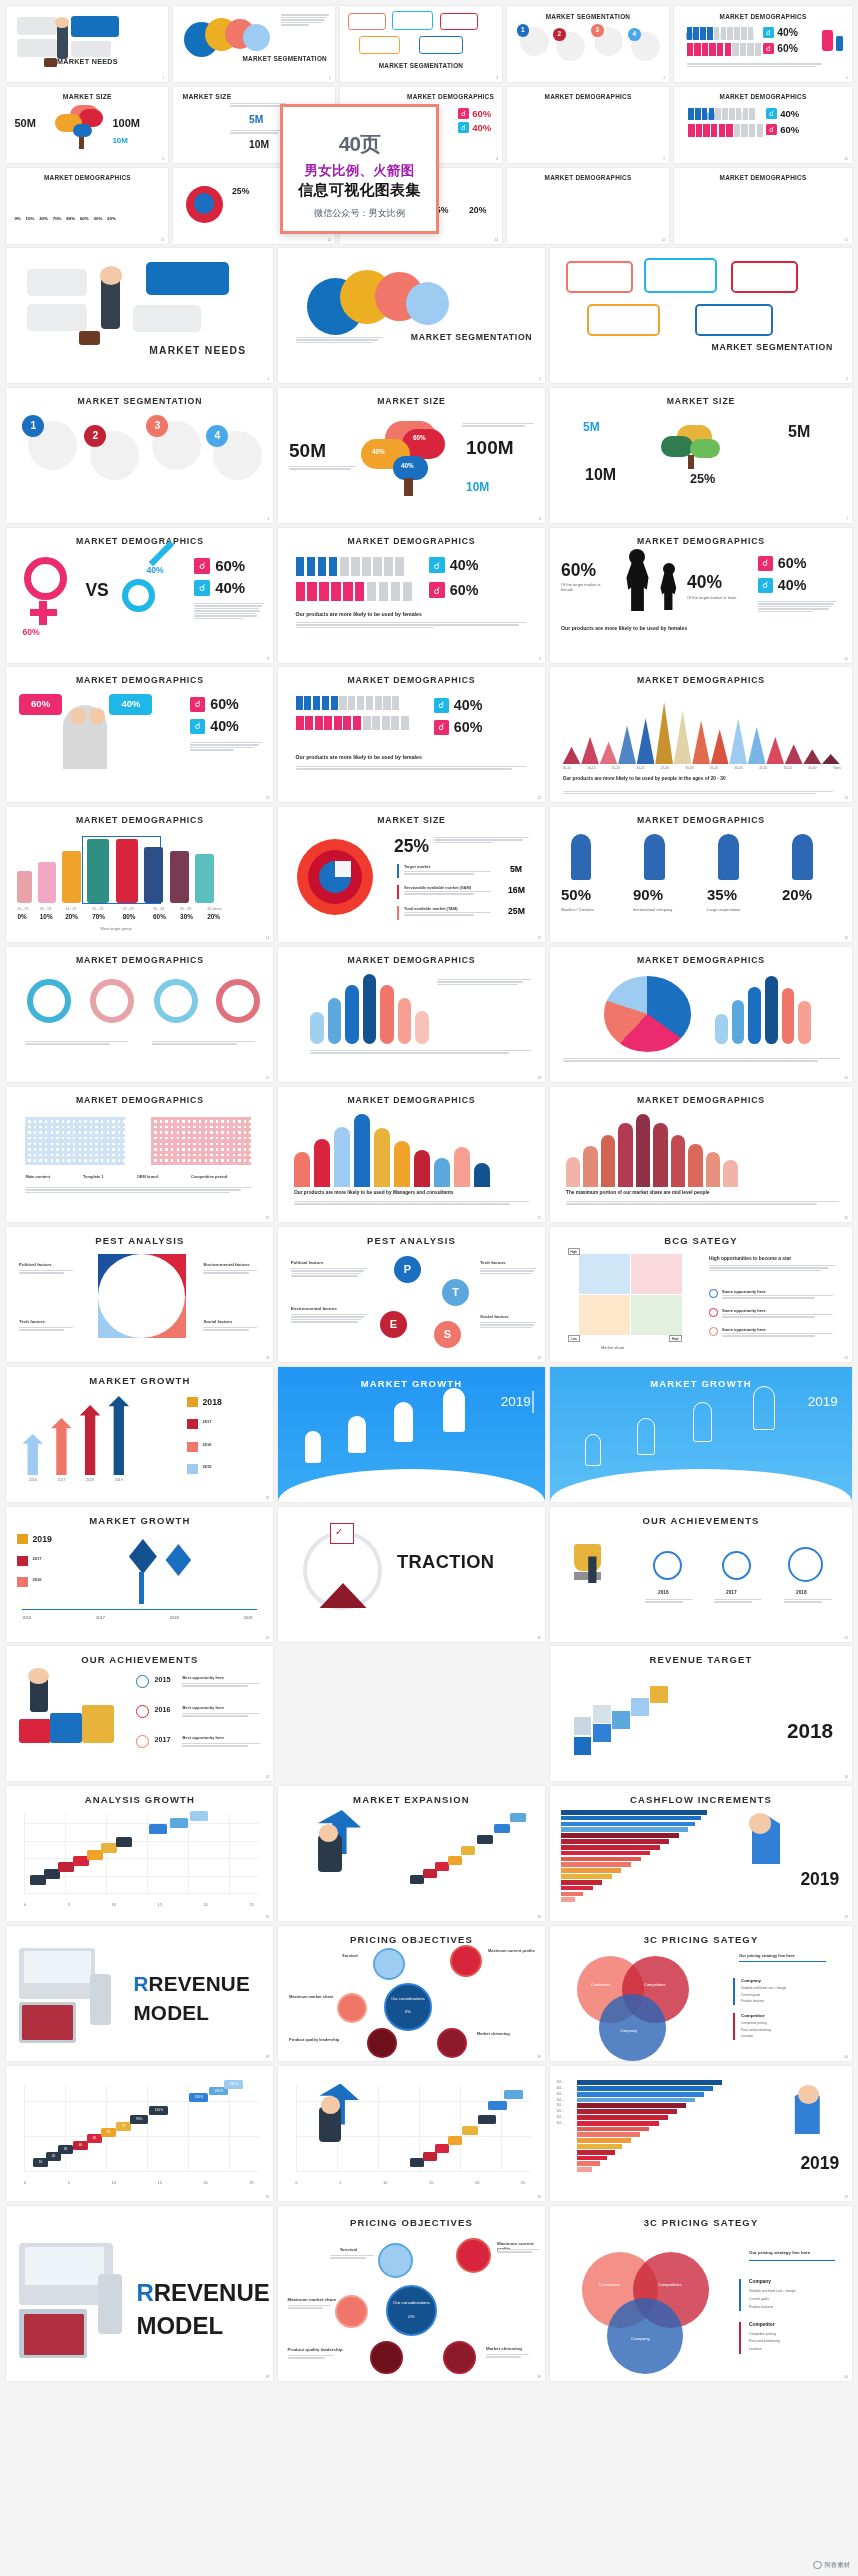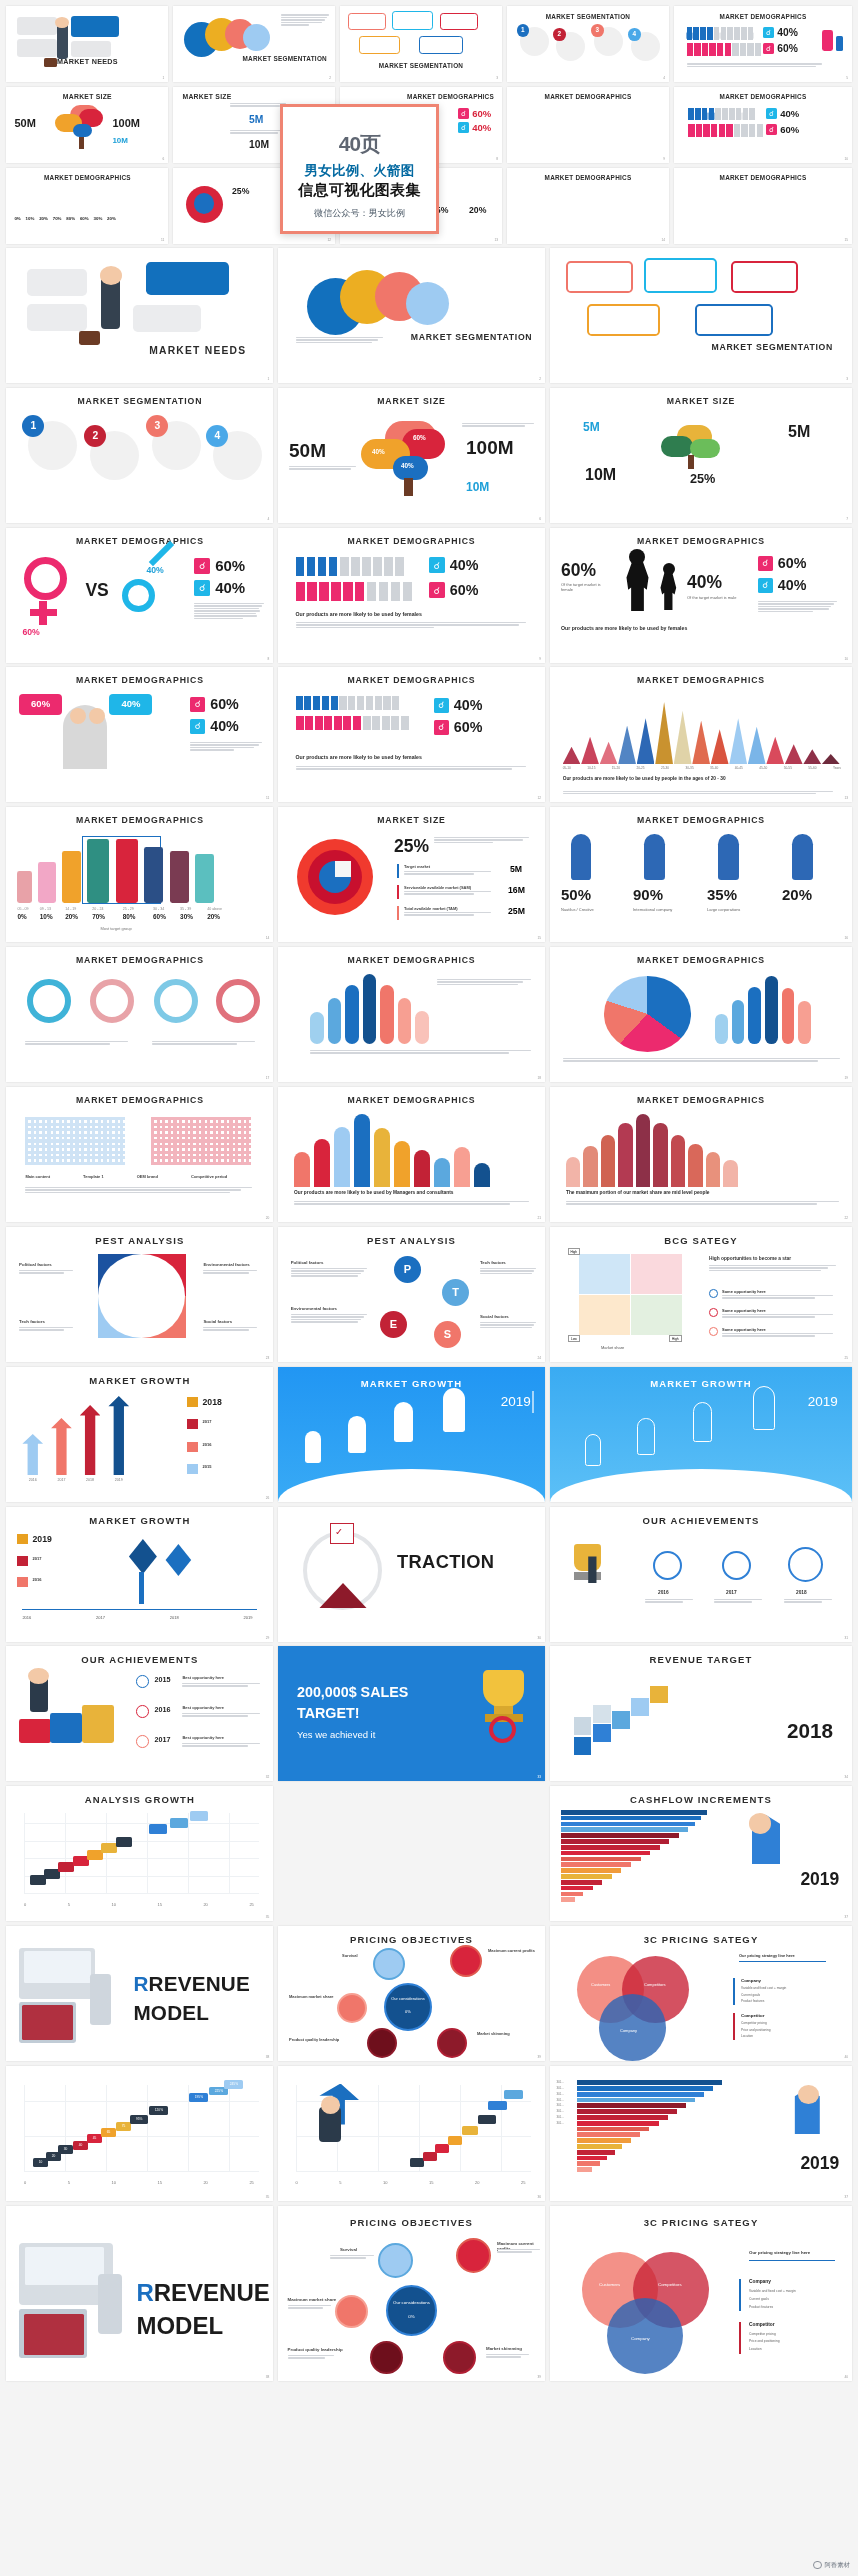--- a/index.html
+++ b/index.html
@@ -46,21 +46,21 @@
   
   #overlay{
     position:absolute; left:280px; top:104px; width:159px; height:130px;
     background:#ffffff; border:3.2px solid #ef8472; z-index:60;
     box-shadow:0 1.6px 8px rgba(0,0,0,.18);
     display:flex; flex-direction:column; align-items:center; justify-content:center;
   }
   #ovNum{ font-size:37px; font-weight:bold; color:#f37a63; line-height:.95;
           letter-spacing:-.02em; margin-top:3.2px; }
   #ovNum span{ color:#5f6672; font-size:20.7px; font-weight:bold; vertical-align:baseline; }
-  #ovL1{ font-size:13.5px; font-weight:bold; color:#0369a1; letter-spacing:.02em; margin-top:5.6px;
+  #ovL1{ font-size:13.5px; font-weight:bold; color:#a21caf; letter-spacing:.02em; margin-top:5.6px;
          font-family:"DejaVu Sans",sans-serif; }
   #ovL2{ font-size:15px; font-weight:bold; color:#151515; letter-spacing:.02em; margin-top:0.8px;
          font-family:"DejaVu Sans",sans-serif; }
   #ovL3{ font-size:9.1px; color:#4a5866; margin-top:7.2px; font-family:"DejaVu Serif",serif; }
 
   .wm{ position:absolute; right:8px; bottom:6.4px; display:flex; align-items:center;
        gap:2.4px; color:#6f7782; font-size:6.4px; z-index:70;}
   .wm .dot{ width:8.7px;height:8.7px;border-radius:50%;border:1px solid #8a9099; }
 </style>
 </head>
@@ -1060,30 +1060,20 @@
     <div style="position:absolute;left:130px;top:89px;width:12.7px;height:12.7px;border-radius:50%;border:1.1px solid #f0766a"></div>
     <div style="position:absolute;left:148px;top:89px;font-size:7.2px;font-weight:bold;color:#1c1c1c">2017</div>
     <div style="position:absolute;left:176px;top:89px;font-size:4px;font-weight:bold;color:#444">Best opportunity here</div>
     <div class="lines sm" style="left:176px;top:97px;width:78px">
         <i style="width:100%"></i>
         <i style="width:84%"></i>
       </div>
     <div class="pnum">32</div>
   </div>
 
-  <div class="slide" style="left:278px;top:1646px;width:267px;height:135px;background:#1f7fd4">
-    <div style="position:absolute;left:19px;top:38px;font-size:14.3px;font-weight:bold;color:#fff">200,000$  SALES</div>
-    <div style="position:absolute;left:19px;top:59px;font-size:14.3px;font-weight:bold;color:#fff">TARGET!</div>
-    <div style="position:absolute;left:19px;top:83px;font-size:9.5px;color:#fff">Yes we achieved it</div>
-    <div style="position:absolute;right:20.7px;top:24px;width:41px;height:37px;background:#f2c23d;border-radius:4.8px 4.8px 17.5px 17.5px"></div>
-    <div style="position:absolute;right:32px;top:60px;width:19px;height:8px;background:#d9a82e"></div>
-    <div style="position:absolute;right:22px;top:68px;width:38px;height:8px;background:#c99824"></div>
-    <div style="position:absolute;right:29px;top:70px;width:27px;height:27px;border-radius:50%;border:4px solid #d8243c"></div>
-    <div class="pnum" style="color:#fff">33</div>
-  </div>
 
   <div class="slide" style="left:550px;top:1646px;width:302px;height:135px">
     <div class="stitle" style="top:8px;font-size:9.5px;letter-spacing:.12em">REVENUE TARGET</div>
     <div style="position:absolute;left:19px;top:27px;width:127px;height:87px">
       <div style="position:absolute;left:4.8px;top:64px;width:17.5px;height:17.5px;background:#1b6fc0"></div>
       <div style="position:absolute;left:24px;top:51px;width:17.5px;height:17.5px;background:#2f80d6"></div>
       <div style="position:absolute;left:43px;top:38px;width:17.5px;height:17.5px;background:#5ba8de"></div>
       <div style="position:absolute;left:62px;top:25.4px;width:17.5px;height:17.5px;background:#9ecbf2"></div>
       <div style="position:absolute;left:81px;top:12.7px;width:17.5px;height:17.5px;background:#e8b33a"></div>
       <div style="position:absolute;left:4.8px;top:44px;width:17.5px;height:17.5px;background:#c9d7e2"></div>
@@ -1112,20 +1102,35 @@
       <span>0</span>
       <span>5</span>
       <span>10</span>
       <span>15</span>
       <span>20</span>
       <span>25</span>
     </div>
     <div class="pnum">35</div>
   </div>
 
+  <div class="slide" style="left:278px;top:1786px;width:267px;height:135px">
+    <div class="stitle" style="top:8px;font-size:9.5px;letter-spacing:.12em">MARKET EXPANSION</div>
+    <div style="position:absolute;left:35px;top:24px;width:48px;height:44px;background:#1b6fc0;clip-path:polygon(40% 100%,40% 30%,10% 30%,60% 0,100% 40%,70% 40%,70% 100%)"></div>
+    <div style="position:absolute;left:40px;top:49px;width:24px;height:37px;background:#2b3a4a;border-radius:4px"></div>
+    <div style="position:absolute;left:41px;top:38px;width:19px;height:17.5px;border-radius:50%;background:#f3c9a7"></div>
+    <div style="position:absolute;left:132px;top:89px;width:14.3px;height:8.7px;background:#2b3a4a;border-radius:1.6px"></div>
+    <div style="position:absolute;left:145px;top:83px;width:14.3px;height:8.7px;background:#c22236;border-radius:1.6px"></div>
+    <div style="position:absolute;left:157px;top:76px;width:14.3px;height:8.7px;background:#d8243c;border-radius:1.6px"></div>
+    <div style="position:absolute;left:170px;top:70px;width:14.3px;height:8.7px;background:#f0a22b;border-radius:1.6px"></div>
+    <div style="position:absolute;left:183px;top:60px;width:14.3px;height:8.7px;background:#e8b33a;border-radius:1.6px"></div>
+    <div style="position:absolute;left:199px;top:49px;width:16px;height:8.7px;background:#2b3a4a;border-radius:1.6px"></div>
+    <div style="position:absolute;left:216px;top:38px;width:16px;height:8.7px;background:#2f80d6;border-radius:1.6px"></div>
+    <div style="position:absolute;left:232px;top:27px;width:16px;height:8.7px;background:#5ba8de;border-radius:1.6px"></div>
+    <div class="pnum">36</div>
+  </div>
 
   <div class="slide" style="left:550px;top:1786px;width:302px;height:135px">
     <div class="stitle" style="top:8px;font-size:9.5px;letter-spacing:.12em">CASHFLOW INCREMENTS</div>
     <div style="position:absolute;left:11px;top:24px;width:159px;height:92px;display:flex;flex-direction:column;gap:1.2px">
       <span style="height:4.8px;width:92%;background:#13518f"></span>
       <span style="height:4.8px;width:88%;background:#1b6fc0"></span>
       <span style="height:4.8px;width:84%;background:#2f80d6"></span>
       <span style="height:4.8px;width:80%;background:#5ba8de"></span>
       <span style="height:4.8px;width:74%;background:#8d1a2a"></span>
       <span style="height:4.8px;width:68%;background:#b01f34"></span>

